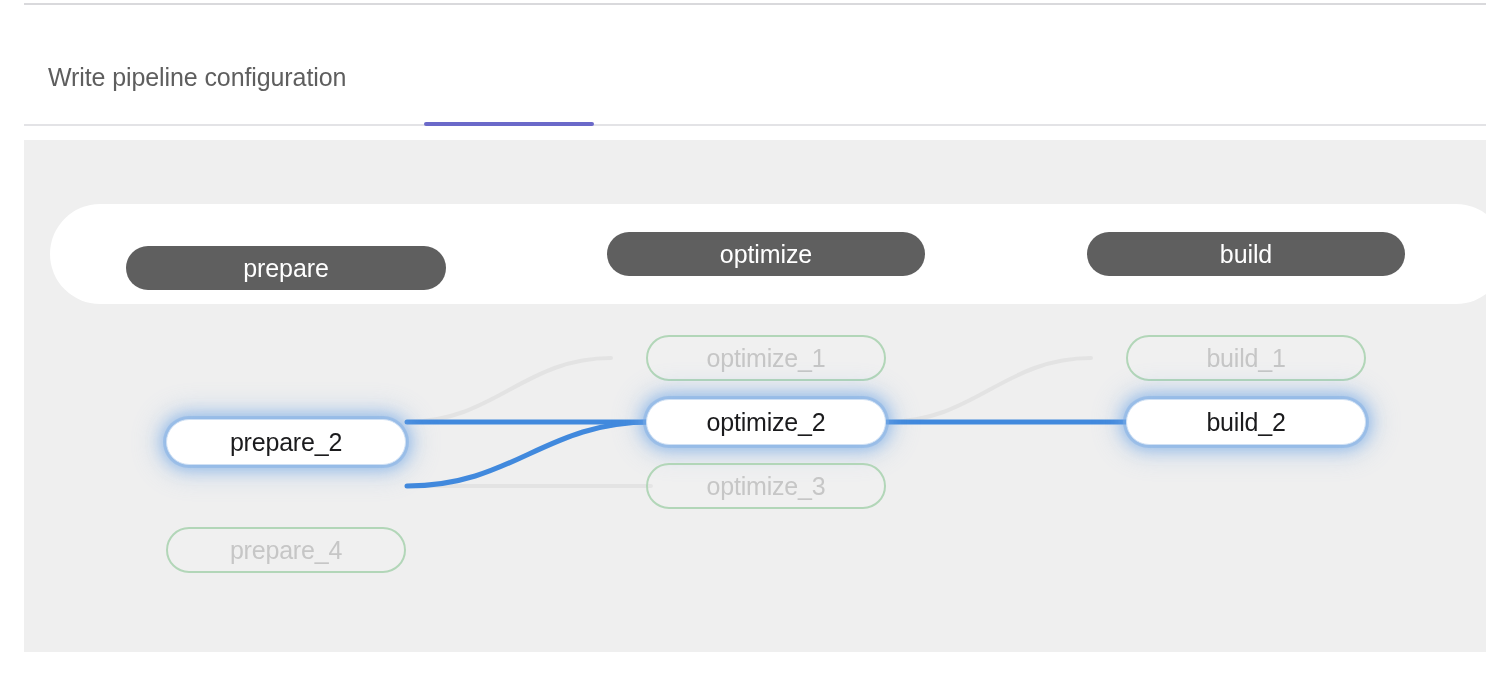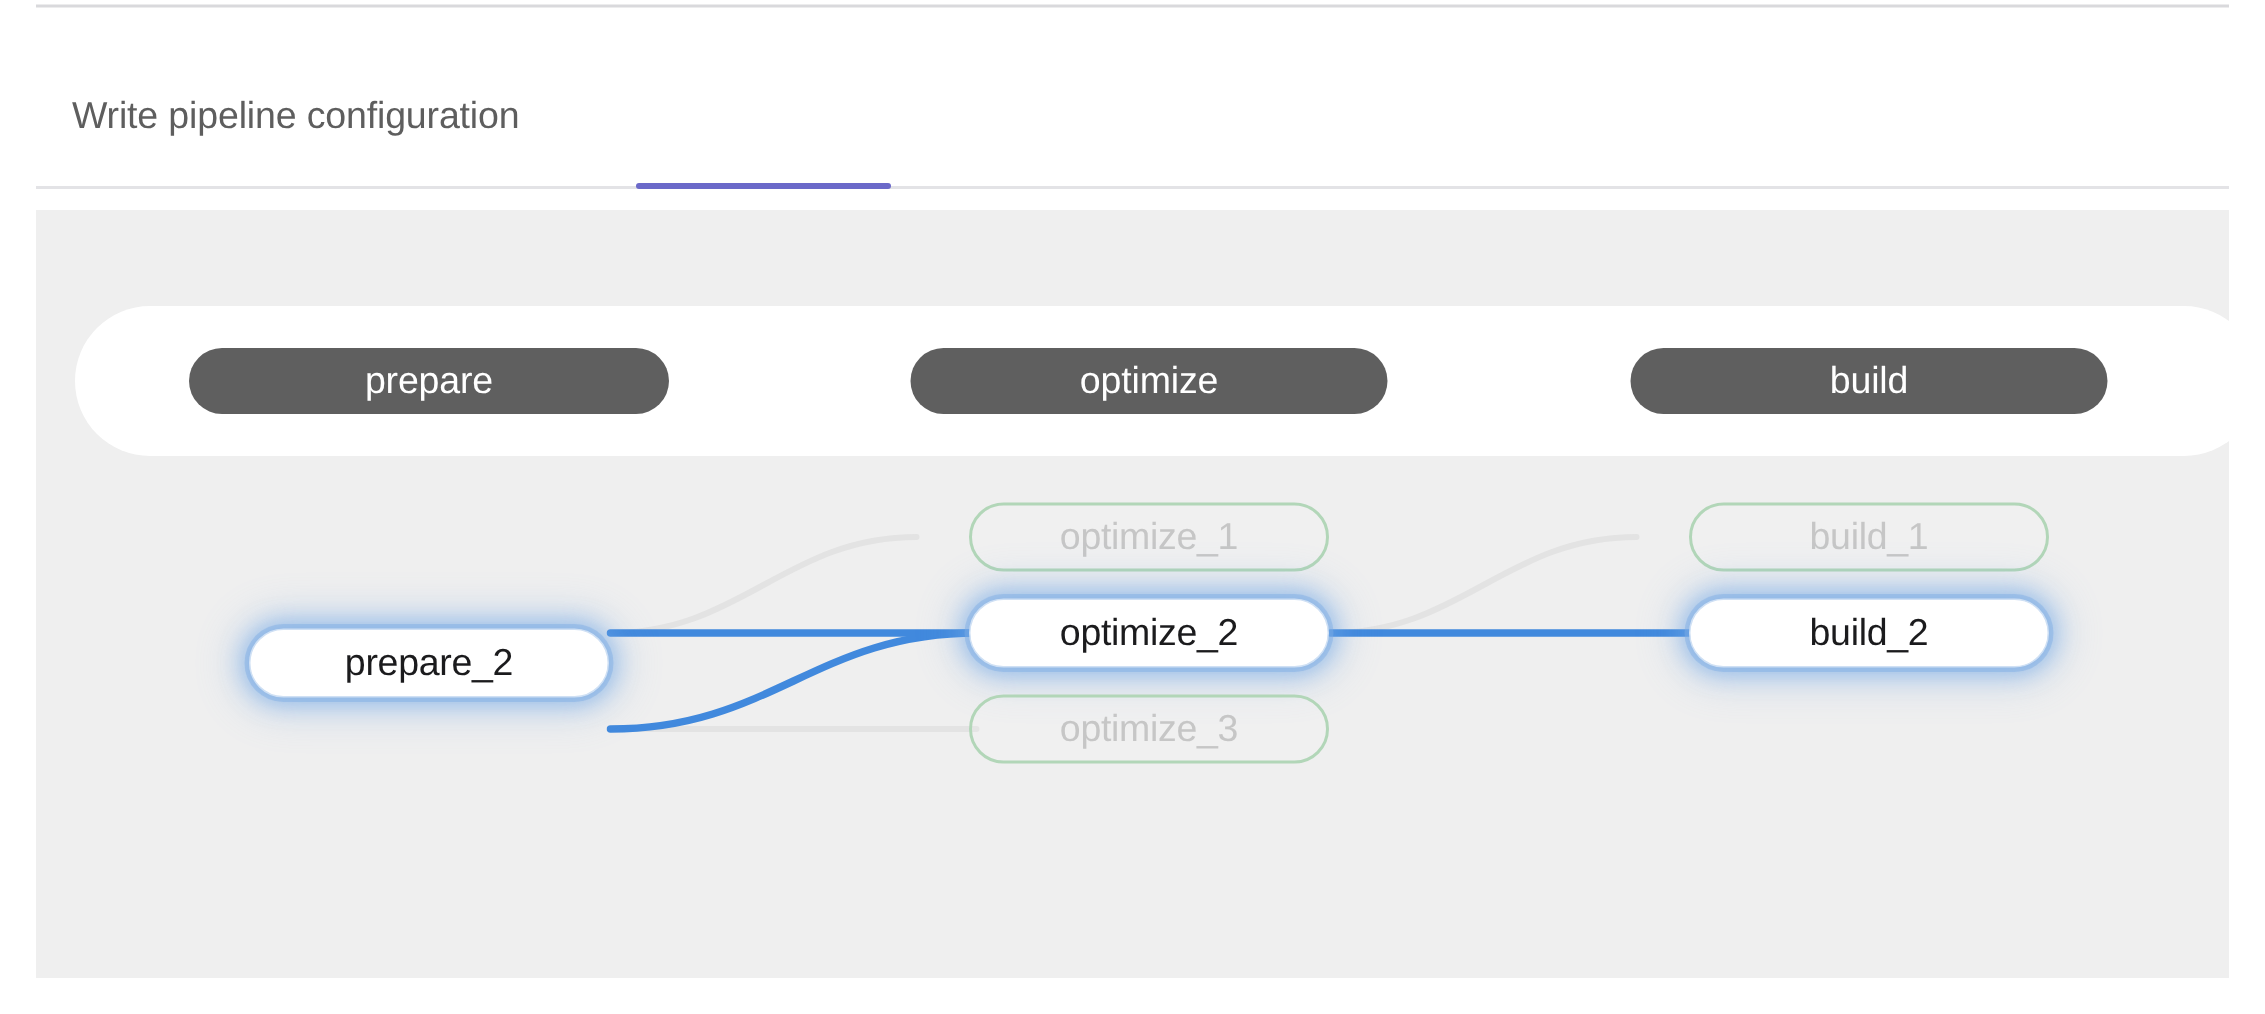--- a/index.html
+++ b/index.html
@@ -193,21 +193,21 @@
     </div>
 
 
     <div class="tab-active-indicator"></div>
   </div>
 
   <div class="canvas">
 
     <div class="stage-bar"></div>
 
-    <div class="stage-pill" style="left:102px; width:320px;">
+    <div class="stage-pill" style="left:102px; width:320px;margin-top:14px;">
       <span class="stage-pill-label">prepare</span>
     </div>
 
     <div class="stage-pill" style="left:583px; width:318px;">
       <span class="stage-pill-label">optimize</span>
     </div>
 
     <div class="stage-pill" style="left:1063px; width:318px;">
       <span class="stage-pill-label">build</span>
     </div>
@@ -223,20 +223,23 @@
       <path d="M 383 346 C 490 346, 520 282, 627 282" fill="none" stroke="#4189dd" stroke-width="5" stroke-linecap="round"></path>
 
       <path d="M 383 282 L 627 282" fill="none" stroke="#4189dd" stroke-width="5" stroke-linecap="round"></path>
 
       <path d="M 863 282 L 1107 282" fill="none" stroke="#4189dd" stroke-width="5" stroke-linecap="round"></path>
     </svg>
 
     <div class="node active" style="left:142px; top:259px;margin-top:20px;">
       <span class="node-label">prepare_2</span>
     </div>
+    <div class="node dim" style="left:142px; top:387px;">
+      <span class="node-label">prepare_4</span>
+    </div>
 
     <div class="node dim" style="left:622px; top:195px;">
       <span class="node-label">optimize_1</span>
     </div>
     <div class="node active" style="left:622px; top:259px;">
       <span class="node-label">optimize_2</span>
     </div>
     <div class="node dim" style="left:622px; top:323px;">
       <span class="node-label">optimize_3</span>
     </div>

